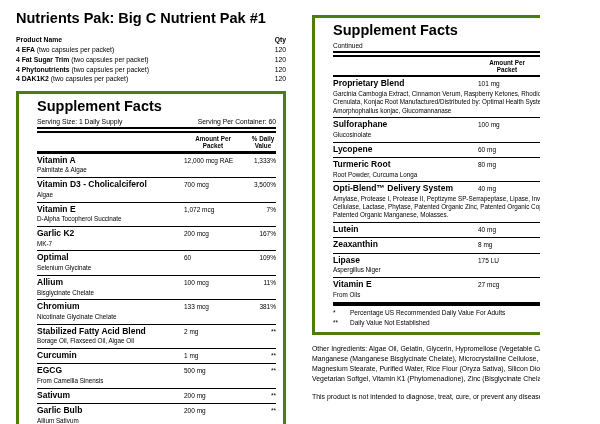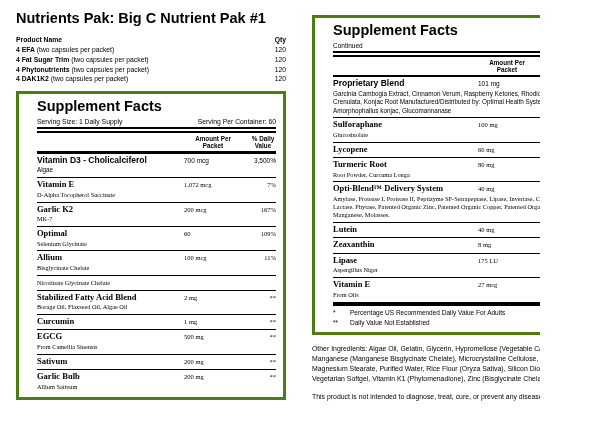--- a/index.html
+++ b/index.html
@@ -23,21 +23,21 @@
   .serving-row { display:flex; justify-content:space-between; font-size:6.8px; padding-bottom:2px; }
   .bar-double { height:2px; border-top:2px solid #000; border-bottom:2px solid #000; }
   .colhead { display:flex; align-items:flex-end; font-size:6.3px; font-weight:bold; padding:2px 0 2px 0; }
   .colhead .spacer { flex:1; }
   .colhead .amt { width:58px; display:flex; justify-content:center; }
   .colhead .amt span { width:42px; text-align:center; }
   .colhead .dv { width:34px; display:flex; justify-content:flex-end; }
   .colhead .dv span { width:26px; text-align:center; }
   .bar-med { height:2.5px; background:#000; }
   .srow { padding:2px 0 2.5px 0; }
-  .srow + .srow { border-top:1.5px solid #000;font-family:Liberation Serif, serif; }
+  .srow + .srow { border-top:1.5px solid #000; }
   .srow-main { display:flex; align-items:baseline;justify-content:center; }
   .srow-name { flex:1; font-size:8.5px; font-weight:bold; line-height:1.15; padding-right:4px; }
   .srow-amt { width:58px; font-size:6.5px; }
   .srow-dv { width:34px; font-size:6.5px; text-align:right; }
   .srow-sub { font-size:6.3px; line-height:1.3; margin-top:1px; }
   .bar-thick { height:4px; background:#000; }
   
   .fnotes { padding-top:2px; }
   .fnote { display:flex; font-size:6.5px; line-height:1.6; }
   .fnote-sym { width:17px; }
@@ -97,20 +97,28 @@
         <span class="amt">
             <span>Amount Per Packet</span>
           </span>
         <span class="dv">
             <span>% Daily Value</span>
           </span>
       </div>
       <div class="bar-med"></div>
       <div>
 
+          <div class="srow">
+            <div class="srow-main">
+              <span class="srow-name">Vitamin A</span>
+              <span class="srow-amt">12,000 mcg RAE</span>
+              <span class="srow-dv">1,333%</span>
+            </div>
+            <div class="srow-sub">Palmitate &amp; Algae</div>
+          </div>
 
           <div class="srow">
             <div class="srow-main">
               <span class="srow-name">Vitamin D3 - Cholicalciferol</span>
               <span class="srow-amt">700 mcg</span>
               <span class="srow-dv">3,500%</span>
             </div>
             <div class="srow-sub">Algae</div>
           </div>
 
@@ -144,20 +152,25 @@
           <div class="srow">
             <div class="srow-main">
               <span class="srow-name">Allium</span>
               <span class="srow-amt">100 mcg</span>
               <span class="srow-dv">11%</span>
             </div>
             <div class="srow-sub">Bisglycinate Chelate</div>
           </div>
 
           <div class="srow">
+            <div class="srow-main">
+              <span class="srow-name">Chromium</span>
+              <span class="srow-amt">133 mcg</span>
+              <span class="srow-dv">381%</span>
+            </div>
             <div class="srow-sub">Nicotinate Glycinate Chelate</div>
           </div>
 
           <div class="srow">
             <div class="srow-main">
               <span class="srow-name">Stabilized Fatty Acid Blend</span>
               <span class="srow-amt">2 mg</span>
               <span class="srow-dv">**</span>
             </div>
             <div class="srow-sub">Borage Oil, Flaxseed Oil, Algae Oil</div>

